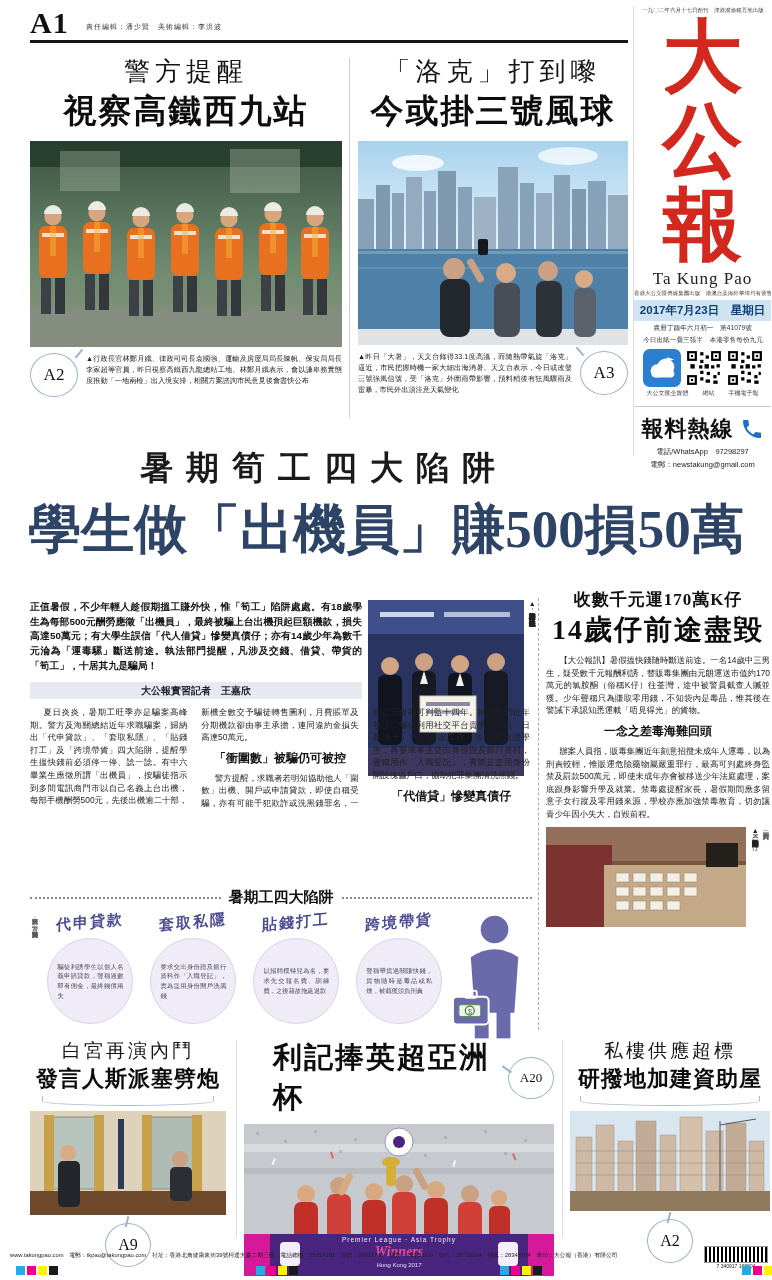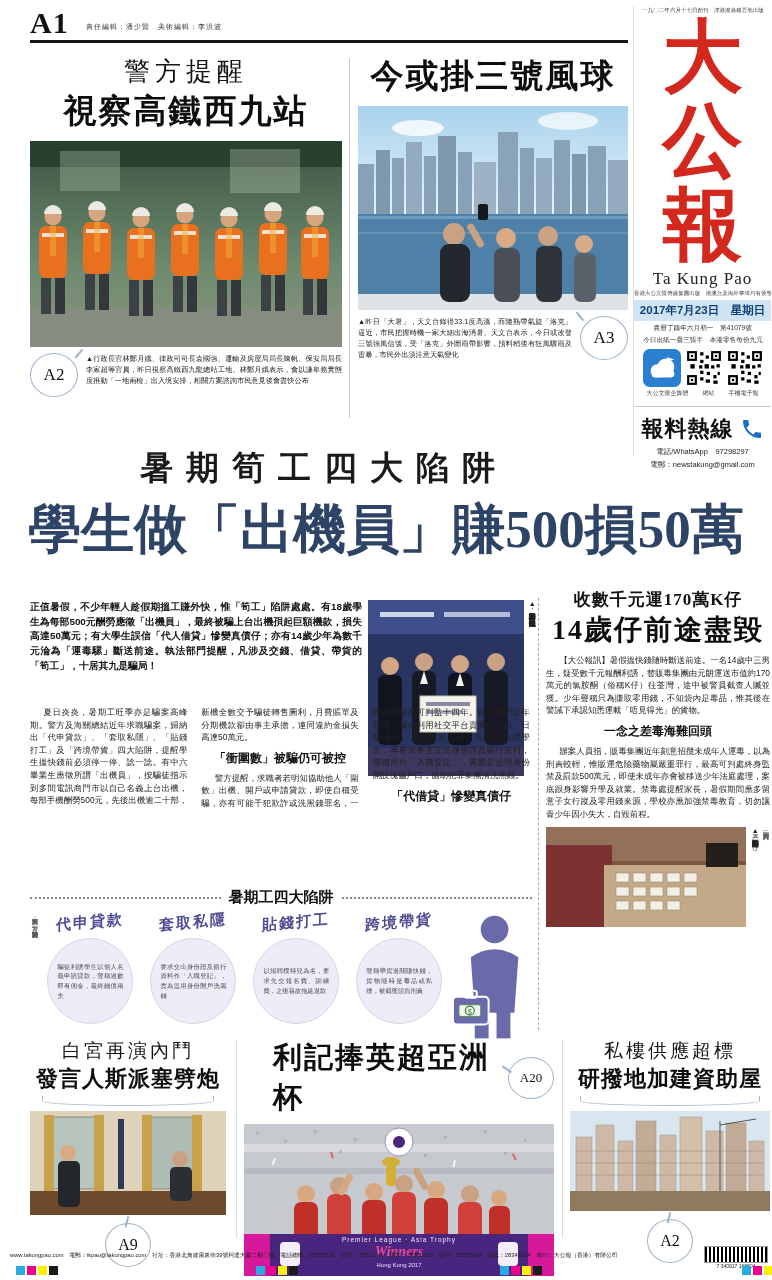--- a/index.html
+++ b/index.html
@@ -203,20 +203,21 @@
     <div style="display:flex;align-items:flex-start;margin-top:6px;gap:8px;">
       <div class="bubble" style="width:46px;height:42px;font-size:17px;">
         <span>A2</span>
         <span class="tail" style="right:-2px;top:-6px;transform:rotate(40deg);"></span>
       </div>
       <p class="caption">▲行政長官林鄭月娥、律政司司長袁國強、運輸及房屋局局長陳帆、保安局局長李家超等官員，昨日視察高鐵西九龍總站工地。林鄭月娥表示，會以謙卑務實態度推動「一地兩檢」出入境安排，相關方案諮詢市民意見後會盡快公布</p>
     </div>
   </div>
 
   <div class="abs" style="left:358px;top:54px;width:270px;">
+    <div class="kick1">「洛克」打到嚟</div>
     <div class="head1">今或掛三號風球</div>
     <svg width="270" height="204" viewBox="0 0 270 204" style="margin-top:7px">
       <defs>
           <linearGradient id="g2" x1="0" y1="0" x2="0" y2="1">
         <stop offset="0" stop-color="#a8d2ec"></stop>
             <stop offset="1" stop-color="#eaf5fc"></stop>
           </linearGradient>
         </defs>
       <rect width="270" height="118" fill="url(#g2)"></rect>
       <ellipse cx="60" cy="22" rx="26" ry="8" fill="#fff" opacity=".8"></ellipse>
@@ -286,20 +287,21 @@
       <polygon points="56,71 60,84 52,84" fill="#f2f2ee"></polygon>
         <polygon points="92,73 96,86 88,86" fill="#f2f2ee"></polygon>
     </g>
     <rect x="52" y="96" width="56" height="36" fill="#f4f3ec" stroke="#c9c5b2"></rect>
     <rect x="58" y="102" width="44" height="4" fill="#8a87a0"></rect>
       <rect x="58" y="110" width="36" height="4" fill="#b0aec4"></rect>
     <rect y="148" width="156" height="28" fill="#3e3860"></rect>
   </svg>
   <div class="abs vcap" style="left:527px;top:600px;height:176px;">▲大公報與警方合辦防騙講座，提醒學生慎防求職陷阱</div>
 
+  <div class="abs bylinebar" style="left:30px;top:682px;width:332px;height:17px;">大公報實習記者　王嘉欣</div>
 
   <div class="abs" style="left:30px;top:706px;width:500px;height:180px;">
     <div class="bodycols">
       <p>夏日炎炎，暑期工旺季亦是騙案高峰期。警方及海關總結近年求職騙案，歸納出「代申貸款」、「套取私隱」、「貼錢打工」及「跨境帶貨」四大陷阱，提醒學生搵快錢前必須停一停、諗一諗。有中六畢業生應徵所謂「出機員」，按騙徒指示到多間電訊商門市以自己名義上台出機，每部手機酬勞500元，先後出機逾二十部，新機全數交予騙徒轉售圖利，月費賬單及分期機款卻由事主承擔，連同違約金損失高達50萬元。</p>
       <h4 class="subhead">「衝圍數」被騙仍可被控</h4>
       <p>警方提醒，求職者若明知協助他人「圍數」出機、開戶或申請貸款，即使自稱受騙，亦有可能干犯欺詐或洗黑錢罪名，一經定罪最高可判監十四年。執法部門近年發現，騙徒利用社交平台賣廣告，以「日薪過千」、「在家工作」等字眼招攬學生，再要求事主交出身份證及銀行資料，聲稱用作「入職登記」，實際是盜用身份開設傀儡戶口，協助犯罪集團清洗黑錢。</p>
       <h4 class="subhead">「代借貸」慘變真債仔</h4>
     </div>
   </div>
 

